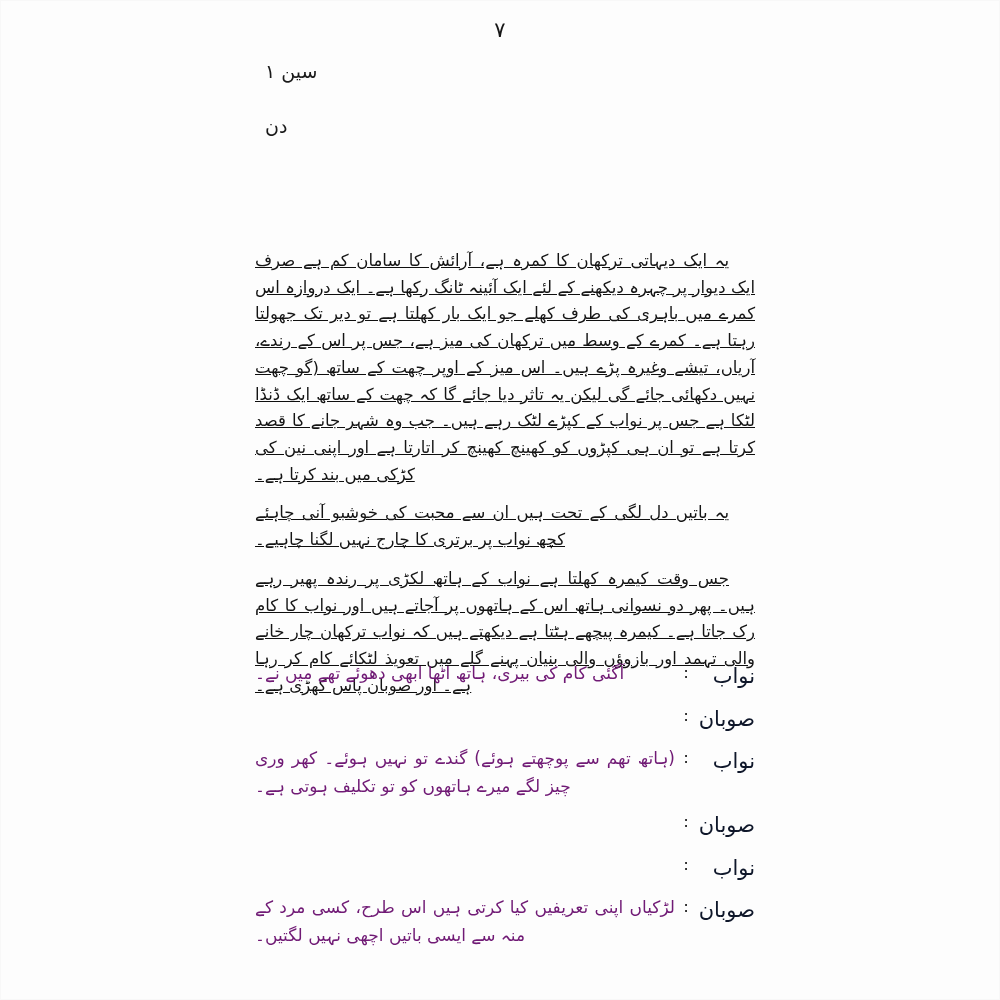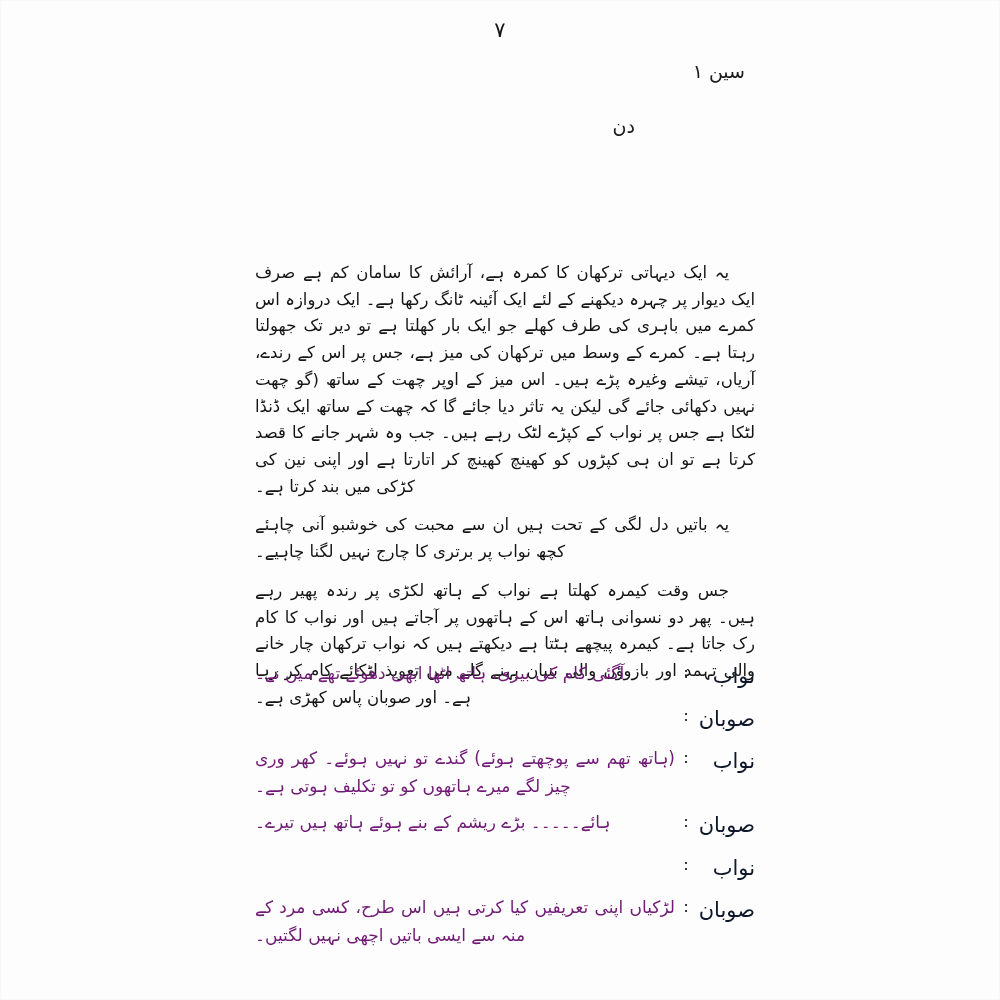--- a/index.html
+++ b/index.html
@@ -34,42 +34,43 @@
     direction: rtl;
   }
 
   
   .top-lines {
     position: absolute;
     top: 62px;
     right: 255px;
     width: 480px;
     direction: rtl;
-    text-align: right;
+    text-align: left;
   }
   .top-line {
     font-size: 19px;
     line-height: 1.0;
     color: #1a1a1a;
     margin-bottom: 36px;
     letter-spacing: 0.5px;
     white-space: nowrap;
   }
   .top-line.l2 { padding-right: 60px; }
   .top-line.l3 { padding-right: 110px; }
 
   
   .body-block {
     position: absolute;
-    top: 260px;
+    top: 248px;
     left: 255px;
     width: 500px;
     direction: rtl;
     text-align: justify;
     text-align-last: left;
+    text-decoration: underline;
   }
   p.para {
     margin: 0 0 12px 0;
     font-size: 16.5px;
     line-height: 1.62;
     color: #141414;
     text-indent: 26px;
   }
 
   
@@ -152,21 +153,20 @@
 
     <div class="dlg-row">
       <div class="speaker">نواب</div>
       <div class="colon">:</div>
       <div class="speech">(ہاتھ تھم سے پوچھتے ہوئے) گندے تو نہیں ہوئے۔ کھر وری چیز لگے میرے ہاتھوں کو تو تکلیف ہوتی ہے۔</div>
     </div>
 
     <div class="dlg-row">
       <div class="speaker">صوبان</div>
       <div class="colon">:</div>
-      <div class="speech">ہائے۔۔۔۔۔ بڑے ریشم کے بنے ہوئے ہاتھ ہیں تیرے۔</div>
     </div>
 
     <div class="dlg-row">
       <div class="speaker">نواب</div>
       <div class="colon">:</div>
     </div>
 
     <div class="dlg-row">
       <div class="speaker">صوبان</div>
       <div class="colon">:</div>

